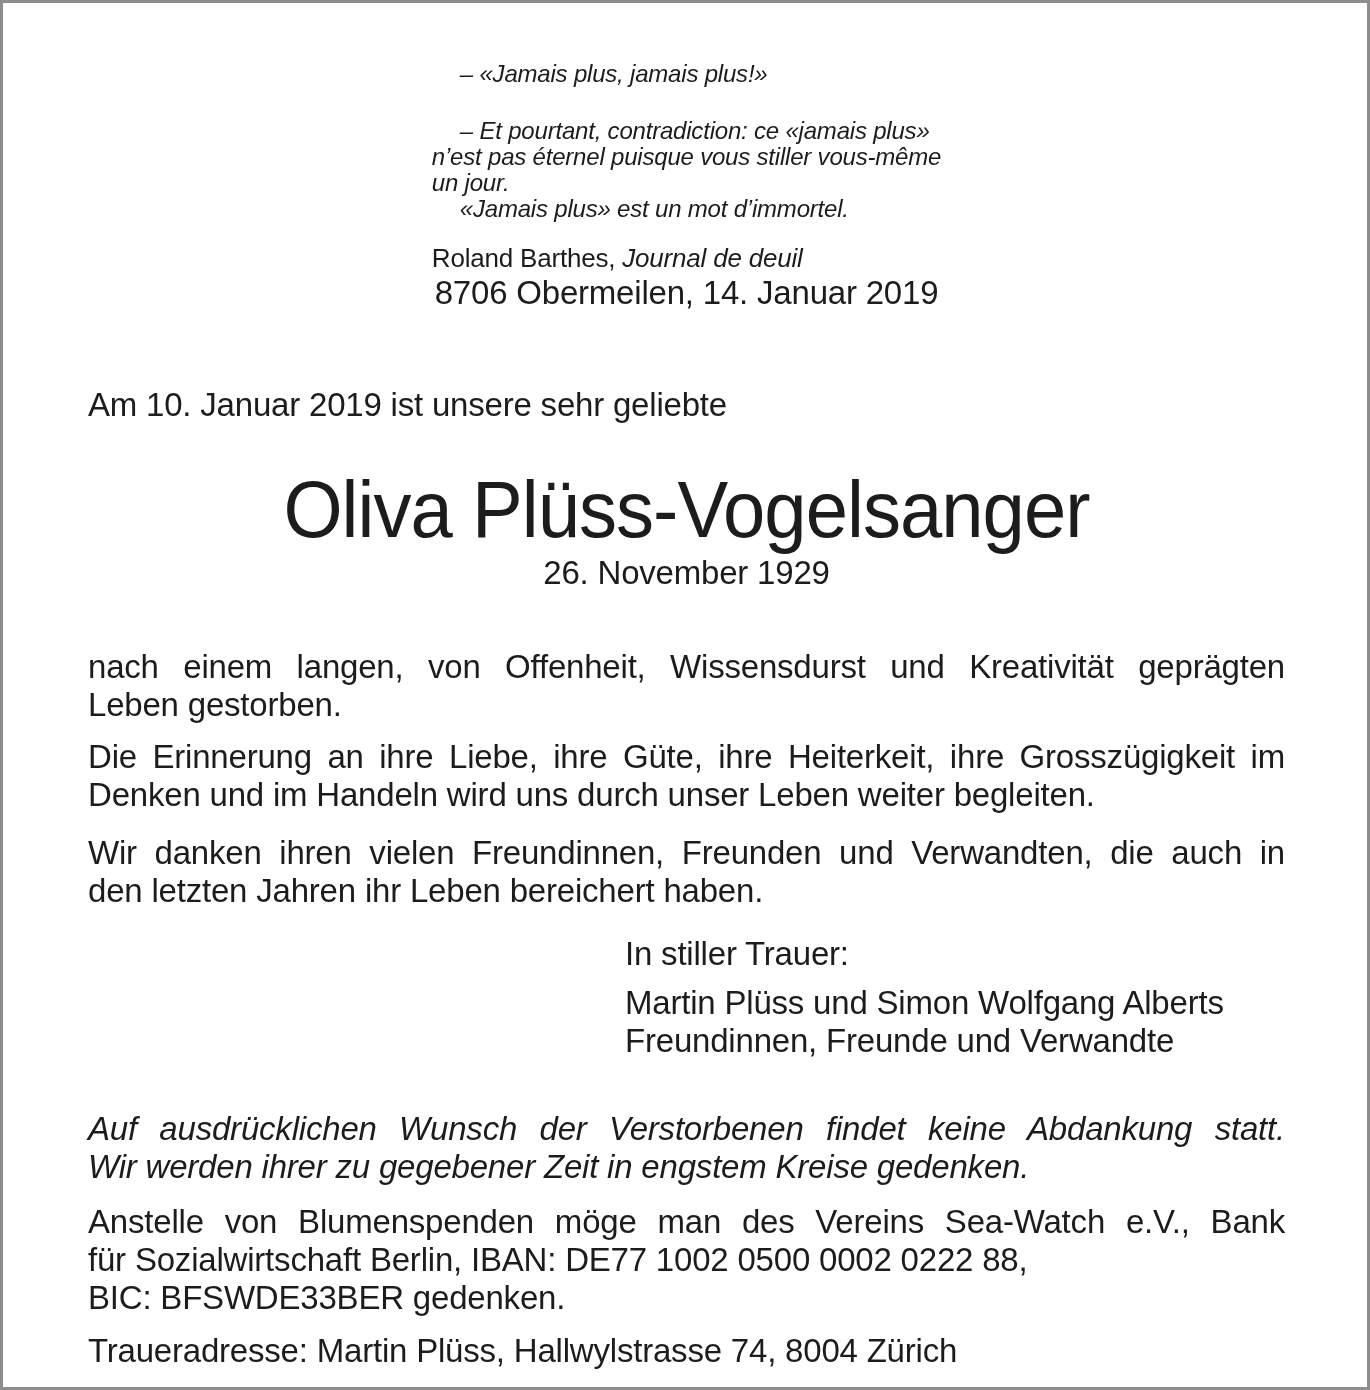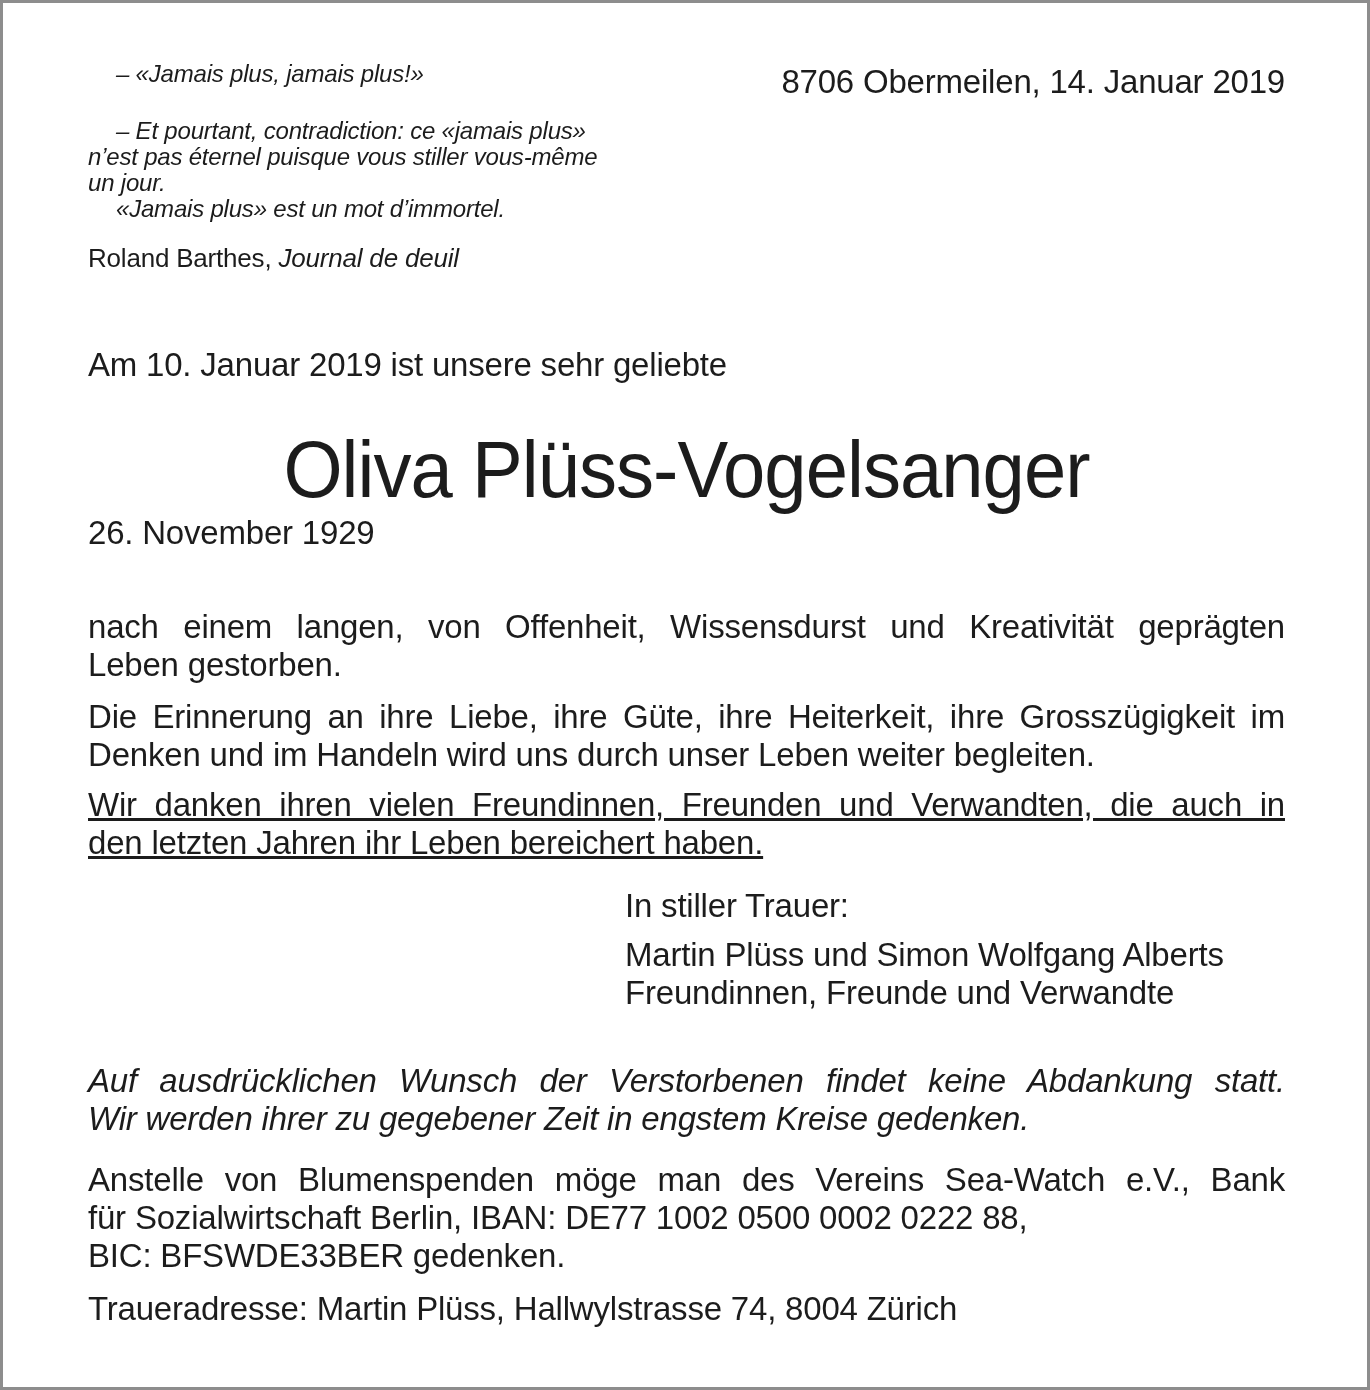--- a/index.html
+++ b/index.html
@@ -17,21 +17,22 @@
     padding: 58px 82px 40px 85px;
     font-family: "Liberation Sans", "DejaVu Sans", sans-serif;
     color: #1c1c1c;
     overflow: hidden;
   }
 
   
   .header {
     display: flex;
     justify-content: space-between;
-    align-items: flex-start;
+    align-items: center;
+    flex-direction: column;
   }
   .epigraph {
     font-style: italic;
     font-size: 24px;
     line-height: 26px;
     letter-spacing: -0.2px;
     max-width: 660px;
   }
   .epigraph .indent { text-indent: 28px; }
   .epigraph-stanza { margin-top: 31px; }
@@ -65,51 +66,52 @@
     letter-spacing: -1px;
     text-align: center;
     white-space: nowrap;
     transform: scaleX(0.95);
     transform-origin: 50% 50%;
   }
   .birthdate {
     margin-top: 2px;
     font-size: 33px;
     line-height: 38px;
+    text-align: center;
     letter-spacing: -0.2px;
   }
 
   
   .para {
     font-size: 33px;
     line-height: 38px;
     letter-spacing: -0.2px;
   }
   .para .jline {
     text-align: justify;
     text-align-last: justify;
     white-space: normal;
   }
   .p1 { margin-top: 56px; }
   .p2 { margin-top: 14px; }
-  .p3 { margin-top: 12px; text-decoration: underline; }
+  .p3 { margin-top: 20px; }
 
   
   .mourning {
     margin-top: 25px;
     padding-left: 537px;
     font-size: 33px;
     line-height: 38px;
     letter-spacing: -0.2px;
   }
   .mourning-names { margin-top: 11px; }
 
   
   .p4 { margin-top: 50px; font-style: italic; }
-  .p5 { margin-top: 23px; }
+  .p5 { margin-top: 17px; }
   .p6 { margin-top: 15px; }
 </style>
 </head>
 <body>
 
 <div class="sheet">
 
   <div class="header">
     <div class="epigraph">
       <div class="indent">– «Jamais plus, jamais plus!»</div>

